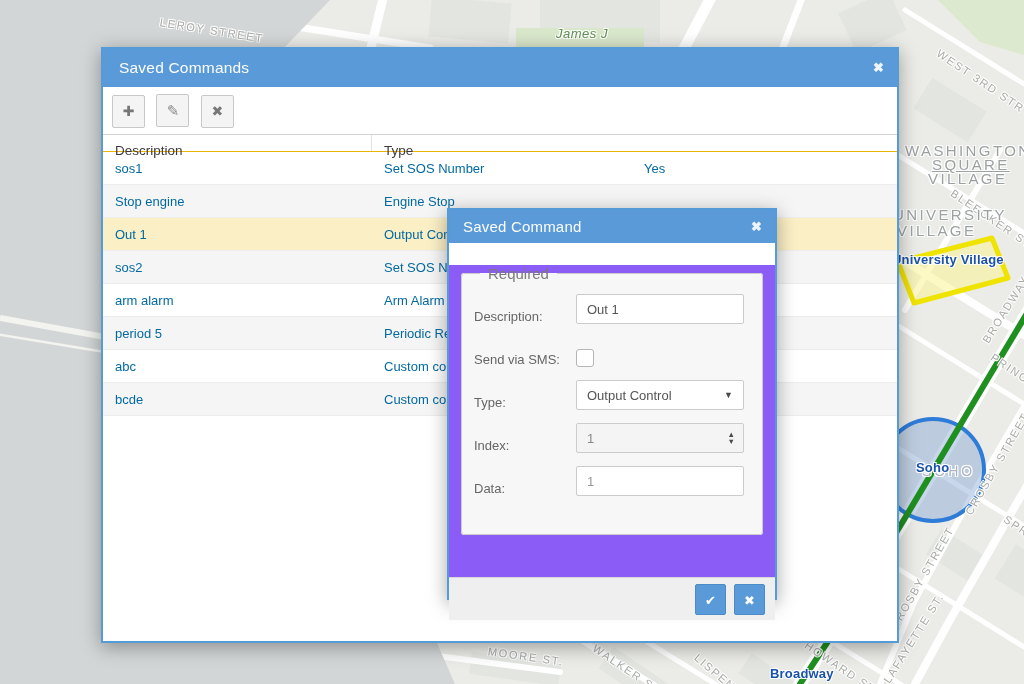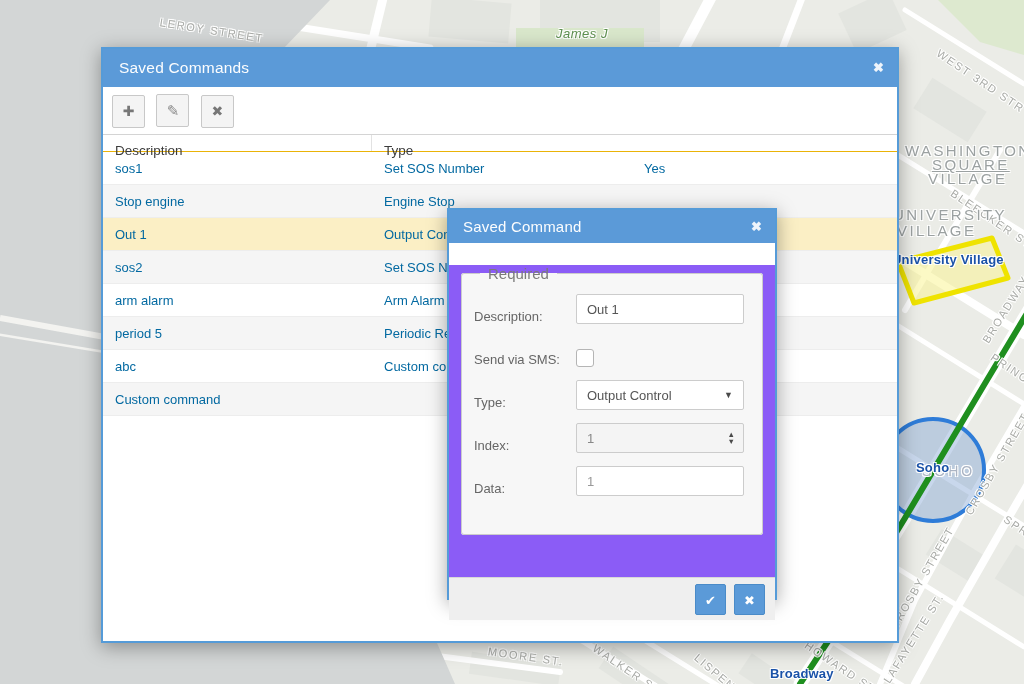--- a/index.html
+++ b/index.html
@@ -188,20 +188,21 @@
       <div class="td c1">period 5</div>
       <div class="td c2">Periodic Report</div>
       <div class="td c3"></div>
     </div>
     <div class="tr">
       <div class="td c1">abc</div>
       <div class="td c2">Custom command</div>
       <div class="td c3"></div>
     </div>
     <div class="tr">
+      <div class="td c1">bcde</div>
       <div class="td c2">Custom command</div>
       <div class="td c3"></div>
     </div>
   </div>
 </div>
 
 <div class="modal" id="modal-sub">
   <div class="titlebar">
     <span>Saved Command</span>
     <span class="close">✖</span>

